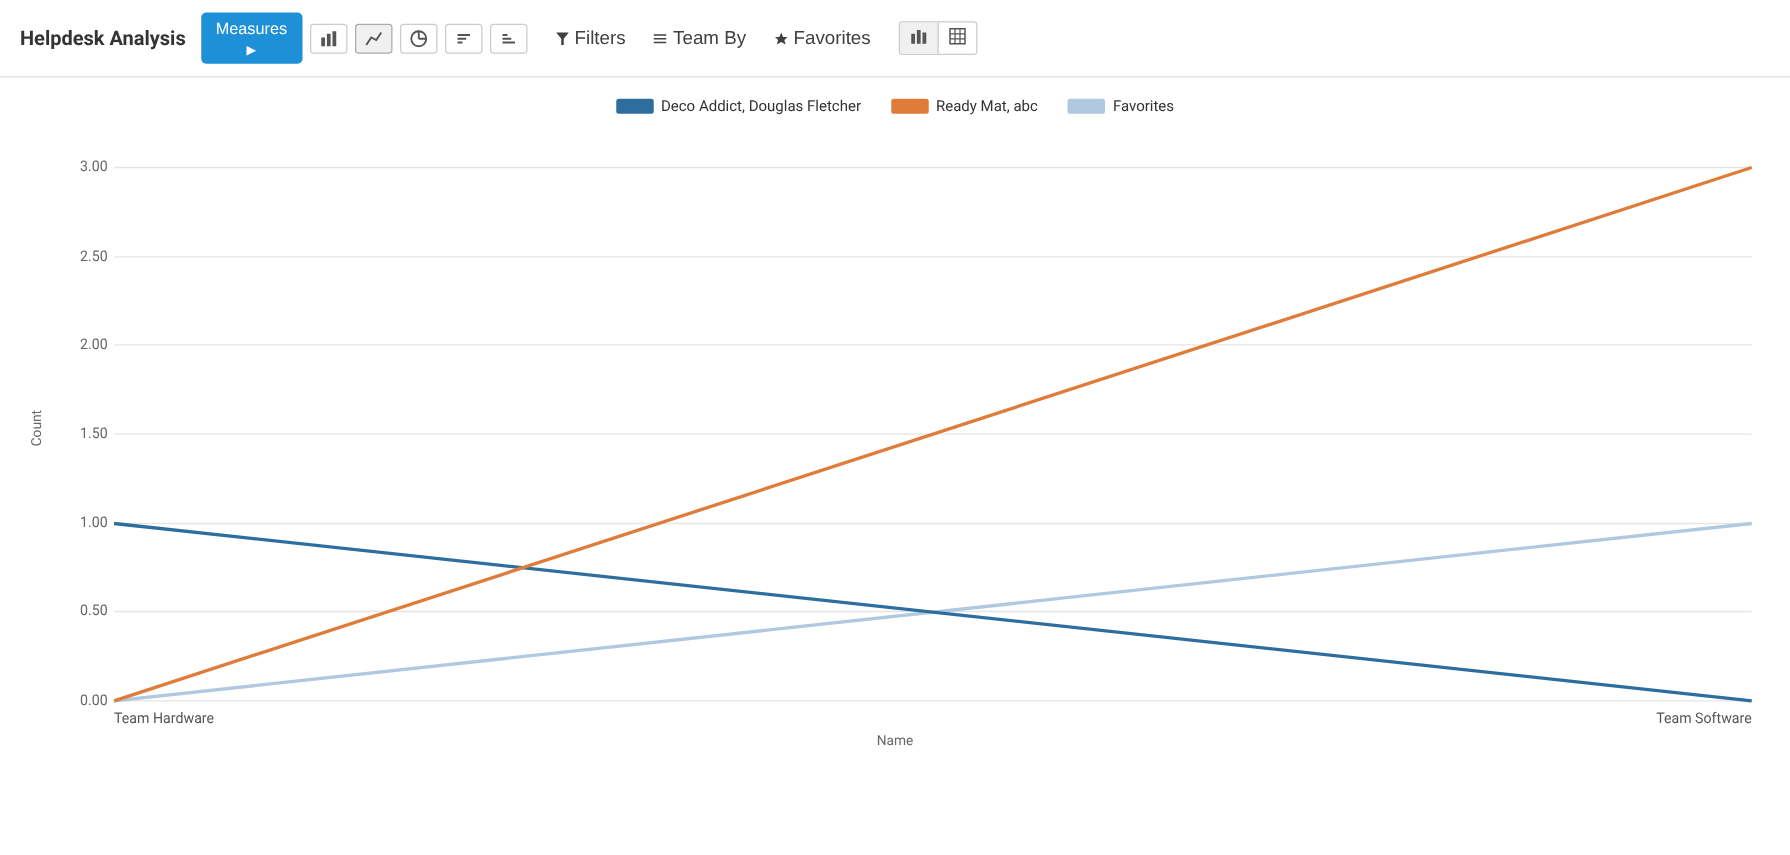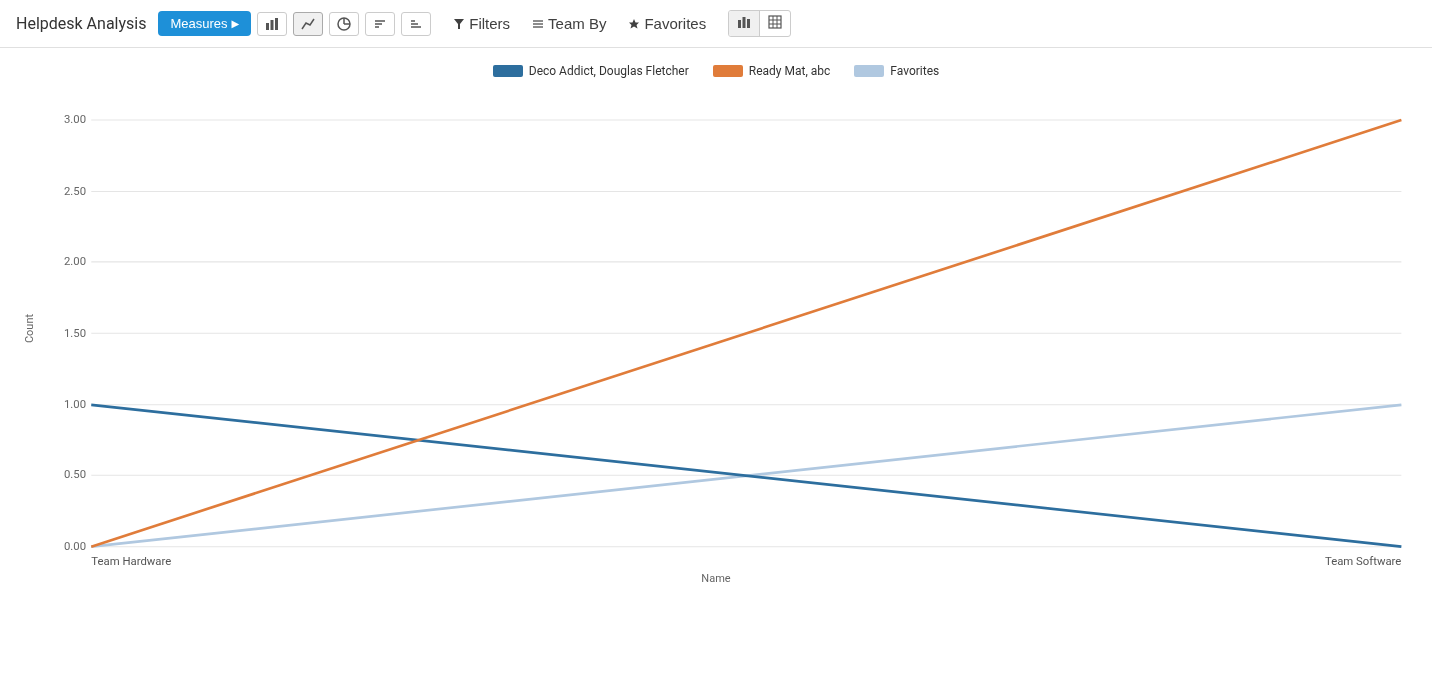--- a/index.html
+++ b/index.html
@@ -7,40 +7,41 @@
 
     .header {
       display: flex;
       align-items: center;
       padding: 10px 16px;
       border-bottom: 1px solid #e0e0e0;
       gap: 12px;
     }
     .app-title {
       font-size: 16px;
-      font-weight: 400;
+      font-weight: 700;
       color: #333;
       white-space: nowrap;
     }
     .toolbar-left {
       display: flex;
       align-items: center;
       gap: 6px;
     }
     .measures-btn {
       background: #1e90d8;
       color: #fff;
       border: none;
       border-radius: 4px;
       padding: 5px 12px;
       font-size: 13px;
       cursor: pointer;
       display: flex;
       align-items: center;
       gap: 4px;
+      flex-direction: column;
     }
     .measures-btn .arrow { font-size: 10px; }
     .icon-btn {
       background: none;
       border: 1px solid #ccc;
       border-radius: 3px;
       padding: 4px 7px;
       cursor: pointer;
       color: #555;
       font-size: 14px;

